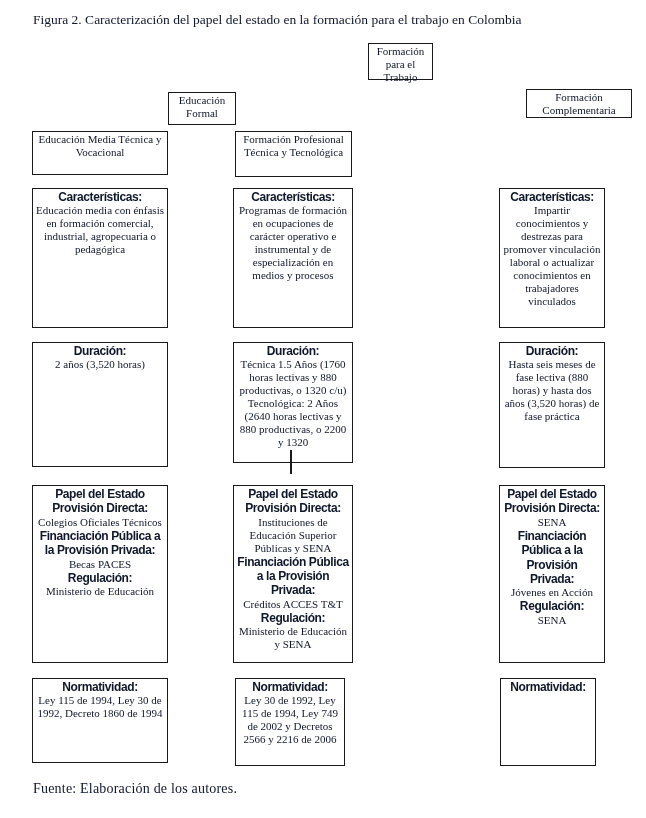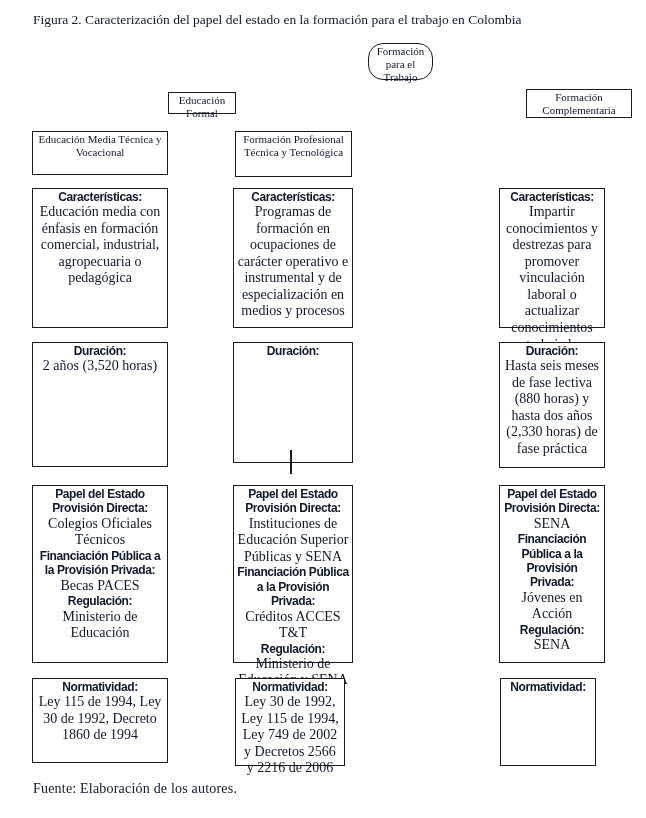--- a/index.html
+++ b/index.html
@@ -30,44 +30,44 @@
     line-height: 1.18;
     padding: 1px 3px;
   }
   .hdr {
     font-family: "Liberation Sans", sans-serif;
     font-weight: bold;
     font-size: 12px;
     letter-spacing: -0.4px;
     line-height: 1.2;
   }
-  .val { font-size: 14px; line-height: 1.18; }
+  .val { font-size: 11px; line-height: 1.18; }
   .stub {
     position: absolute;
     width: 1.5px;
     background: #1a1a1a;
   }
   .source {
     position: absolute;
     left: 33px;
     top: 781px;
     font-size: 14px;
     letter-spacing: 0.2px;
   }
 </style>
 </head>
 <body>
 
 <div class="page">
 
   <div class="caption">Figura 2. Caracterización del papel del estado en la formación para el trabajo en Colombia</div>
 
-  <div class="box" style="left:368px; top:43px; width:65px; height:37px;border-radius:15px;">Formación para el Trabajo</div>
+  <div class="box" style="left:368px; top:43px; width:65px; height:37px;">Formación para el Trabajo</div>
 
-  <div class="box" style="left:168px; top:92px; width:68px; height:22px;">Educación Formal</div>
+  <div class="box" style="left:168px; top:92px; width:68px; height:33px;">Educación Formal</div>
 
   <div class="box" style="left:502px; top:89px; width:106px; height:29px;margin-left:24px;">Formación Complementaria</div>
 
   <div class="box" style="left:235px; top:131px; width:117px; height:46px;">Formación Profesional Técnica y Tecnológica</div>
 
   <div class="box" style="left:32px; top:131px; width:136px; height:44px;">Educación Media Técnica y Vocacional</div>
 
   <div class="box" style="left:32px; top:188px; width:136px; height:140px;">
     <div class="hdr">Características:</div>
     <div class="val">Educación media con énfasis en formación comercial, industrial, agropecuaria o pedagógica</div>
@@ -93,20 +93,21 @@
     <div class="val">Ley 115 de 1994, Ley 30 de 1992, Decreto 1860 de 1994</div>
   </div>
 
   <div class="box" style="left:233px; top:188px; width:120px; height:140px;">
     <div class="hdr">Características:</div>
     <div class="val">Programas de formación en ocupaciones de carácter operativo e instrumental y de especialización en medios y procesos</div>
   </div>
 
   <div class="box" style="left:233px; top:342px; width:120px; height:121px;">
     <div class="hdr">Duración:</div>
+    <div class="val">Técnica 1.5 Años (1760 horas lectivas y 880 productivas, o 1320 c/u) Tecnológica: 2 Años (2640 horas lectivas y 880 productivas, o 2200 y 1320</div>
   </div>
 
   <div class="stub" style="left:290px; top:450px; height:24px;"></div>
 
   <div class="box" style="left:233px; top:485px; width:120px; height:178px;">
     <div class="hdr">Papel del Estado</div>
     <div class="hdr">Provisión Directa:</div>
     <div class="val">Instituciones de Educación Superior Públicas y SENA</div>
     <div class="hdr">Financiación Pública a la Provisión Privada:</div>
     <div class="val">Créditos ACCES T&amp;T</div>
@@ -119,21 +120,21 @@
     <div class="val">Ley 30 de 1992, Ley 115 de 1994, Ley 749 de 2002 y Decretos 2566 y 2216 de 2006</div>
   </div>
 
   <div class="box" style="left:499px; top:188px; width:106px; height:140px;">
     <div class="hdr">Características:</div>
     <div class="val">Impartir conocimientos y destrezas para promover vinculación laboral o actualizar conocimientos en trabajadores vinculados</div>
   </div>
 
   <div class="box" style="left:499px; top:342px; width:106px; height:126px;">
     <div class="hdr">Duración:</div>
-    <div class="val">Hasta seis meses de fase lectiva (880 horas) y hasta dos años (2,330 horas) de fase práctica</div>
+    <div class="val">Hasta seis meses de fase lectiva (880 horas) y hasta dos años (3,520 horas) de fase práctica</div>
   </div>
 
   <div class="box" style="left:499px; top:485px; width:106px; height:178px;">
     <div class="hdr">Papel del Estado</div>
     <div class="hdr">Provisión Directa:</div>
     <div class="val">SENA</div>
     <div class="hdr">Financiación Pública a la Provisión Privada:</div>
     <div class="val">Jóvenes en Acción</div>
     <div class="hdr">Regulación:</div>
     <div class="val">SENA</div>

